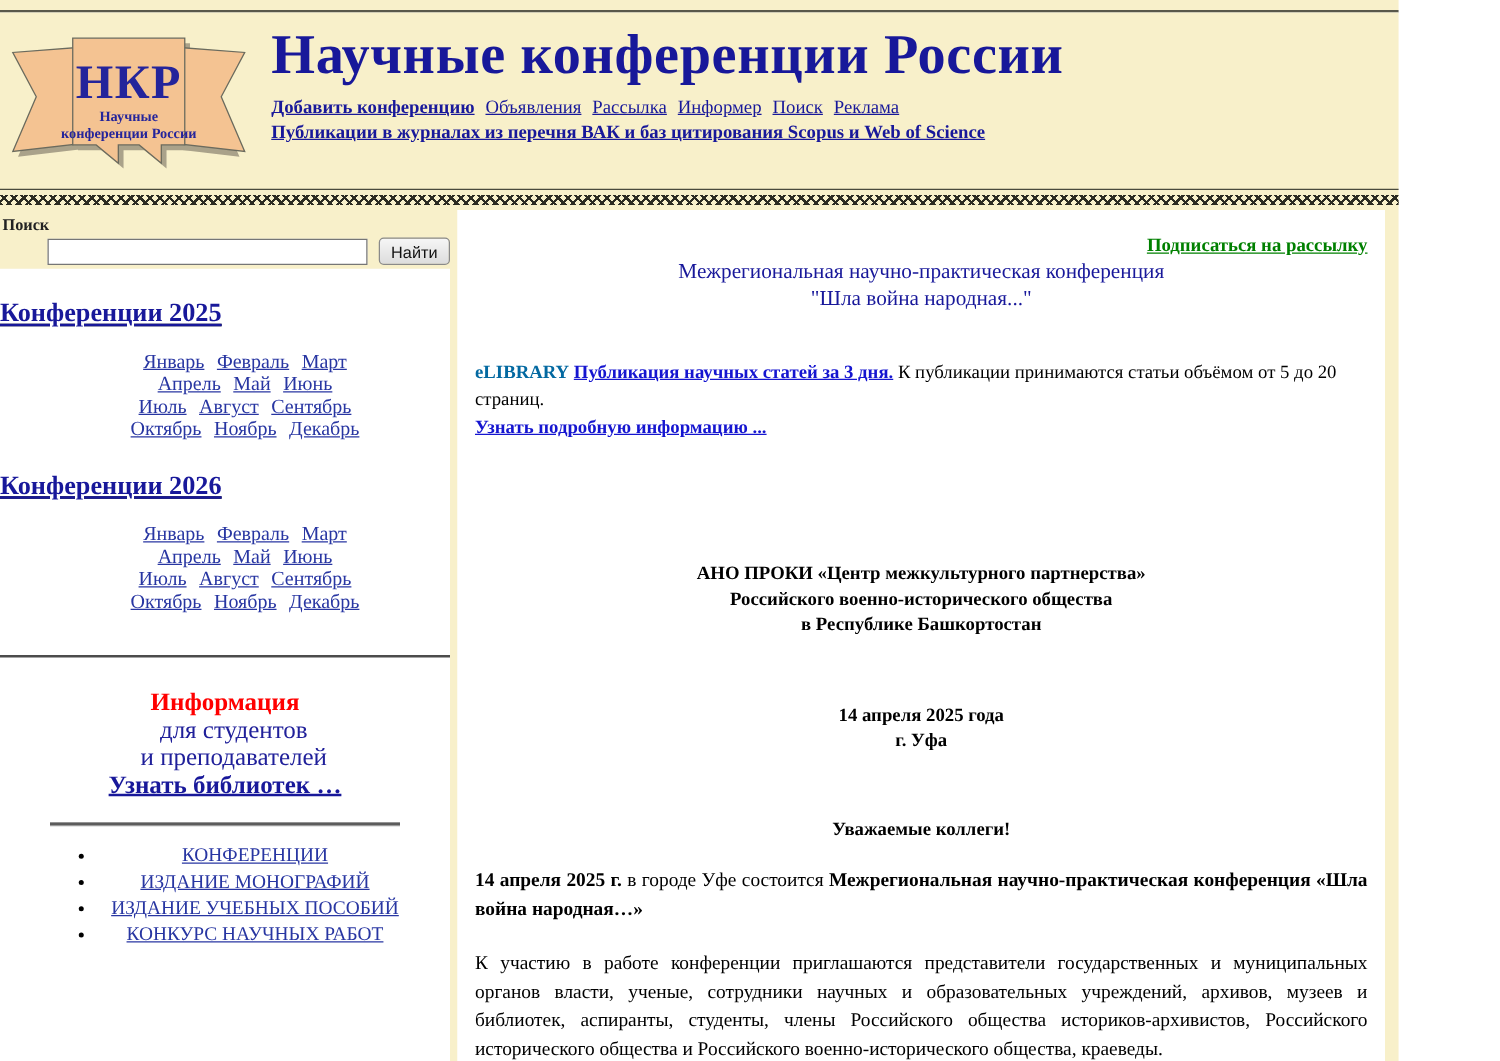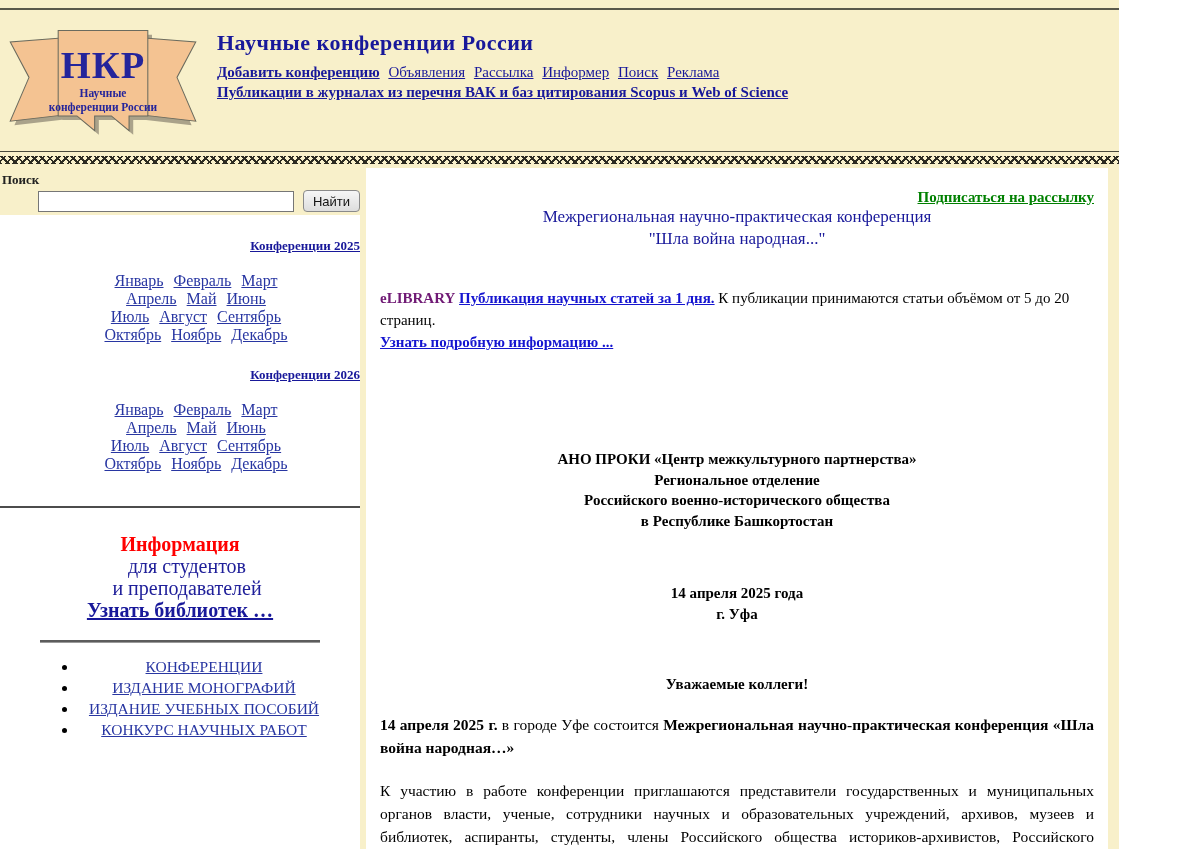--- a/index.html
+++ b/index.html
@@ -17,24 +17,24 @@
   header {
     background:#f8f0ca;
     height:142px;
     border-bottom:1px solid #4a4a3c;
     display:flex;
     align-items:flex-start;
   }
   .logo-wrap { width:205px; padding:14px 0 0 4px; flex:0 0 auto; }
   .header-text { padding-left:12px; padding-top:14px; }
   .site-title {
-    font-size:22px; font-weight:bold; color:#18189a;
+    font-size:45px; font-weight:bold; color:#18189a;
     letter-spacing:0.5px; line-height:38px;
   }
-  .nav-lines { font-size:15px; line-height:20px; }
+  .nav-lines { margin-top:14px; font-size:15px; line-height:20px; }
   .nav-lines a { color:#18189a; text-decoration:underline; margin-right:5px; }
   a.bold-link { font-weight:bold; }
 
   
   .zigzag { height:16px; background:#f8f0ca; position:relative; }
   .zigzag-line {
     position:absolute; left:0; right:0; top:4px; height:8px;
     background-image:
       repeating-linear-gradient(45deg,  #2c2b22 0 1.8px, transparent 1.8px 5.5px),
       repeating-linear-gradient(-45deg, #2c2b22 0 1.8px, transparent 1.8px 5.5px);
@@ -54,21 +54,21 @@
   .search-row input {
     width:303px; height:21px; border:1px solid #767676; background:#fff;
     font-family:"Liberation Sans", sans-serif; font-size:13px; padding:0 3px;
   }
   .search-row button {
     margin-left:9px; height:22px; padding:1px 9px;
     font-family:"Liberation Sans", sans-serif; font-size:13px; color:#111;
     background:linear-gradient(#f6f6f6,#dddddd);
     border:1px solid #8a8a8a; border-radius:4px;
   }
-  .conf-title { text-align:right; margin-top:23px; font-size:13px;text-decoration:underline; }
+  .conf-title { text-align:left; margin-top:23px; font-size:21px;text-decoration:underline; }
   .conf-title a { color:#18189a; font-weight:bold; text-decoration:underline; }
   .months { text-align:center; margin-top:18px; font-size:16px; line-height:18px;padding-left:32px; }
   .months a { color:#2836a2; text-decoration:underline; margin:0 5px; }
   hr.full { border:none; border-top:2px solid #4c4c4c; margin:33px 0 0 0; }
   .info-block { text-align:center; margin-top:25px; font-size:20px; line-height:22px; }
   .info-title { color:#ff0000; font-weight:bold; }
   .info-line { color:#20209a;padding-left:14px; }
   .info-block a { color:#18189a; font-weight:bold; text-decoration:underline; }
   hr.thick {
     border:none; width:280px; margin:19px auto 0 auto;
@@ -79,21 +79,21 @@
   .pubs-list { margin:13px 30px 0 78px; font-size:15.5px; line-height:21px; }
   .pubs-list li { text-align:center; margin:0; }
   .pubs-list a { color:#2836a2; text-decoration:underline; }
 
   
   .subscribe { text-align:right; margin-top:21px; font-size:15px; }
   .subscribe a { color:#008000; font-weight:bold; text-decoration:underline; }
   .doc-title { text-align:center; font-size:17px; font-weight:normal;
                color:#18189a; line-height:22px; }
   .elib { margin-top:37px; font-size:15px; line-height:22px; }
-  .elib-brand { color:#701a75; font-weight:bold; }
+  .elib-brand { color:#0369a1; font-weight:bold; }
   .elib a { color:#1515d0; font-weight:bold; text-decoration:underline; }
   .organizers { margin-top:96px; text-align:center; font-weight:bold;
                 font-size:15px; line-height:20.5px; color:#000; }
   .date-block { margin-top:52px; text-align:center; font-weight:bold;
                 font-size:15px; line-height:20.5px; }
   .greeting { margin-top:52px; text-align:center; font-weight:bold; font-size:15px; }
   .para { margin-top:20px; text-align:justify; font-size:15.5px; line-height:23px; color:#000; }
   .para b { font-weight:bold; }
 </style>
 </head>
@@ -221,29 +221,28 @@
         <a href="#">Подписаться на рассылку</a>
       </div>
 
       <div class="doc-title">
         <div>Межрегиональная научно-практическая конференция</div>
         <div>"Шла война народная..."</div>
       </div>
 
       <div class="elib">
         <span class="elib-brand">eLIBRARY</span>
-        <a href="#">Публикация научных статей за 1 дня.</a>
+        <a href="#">Публикация научных статей за 3 дня.</a>
         <span>К публикации принимаются статьи объёмом от 5 до 20 страниц.</span>
         <br>
         <a href="#">Узнать подробную информацию ...</a>
       </div>
 
       <div class="organizers">
         <div>АНО ПРОКИ «Центр межкультурного партнерства»</div>
-        <div>Региональное отделение</div>
         <div>Российского военно-исторического общества</div>
         <div>в Республике Башкортостан</div>
       </div>
 
       <div class="date-block">
         <div>14 апреля 2025 года</div>
         <div>г. Уфа</div>
       </div>
 
       <div class="greeting">Уважаемые коллеги!</div>

